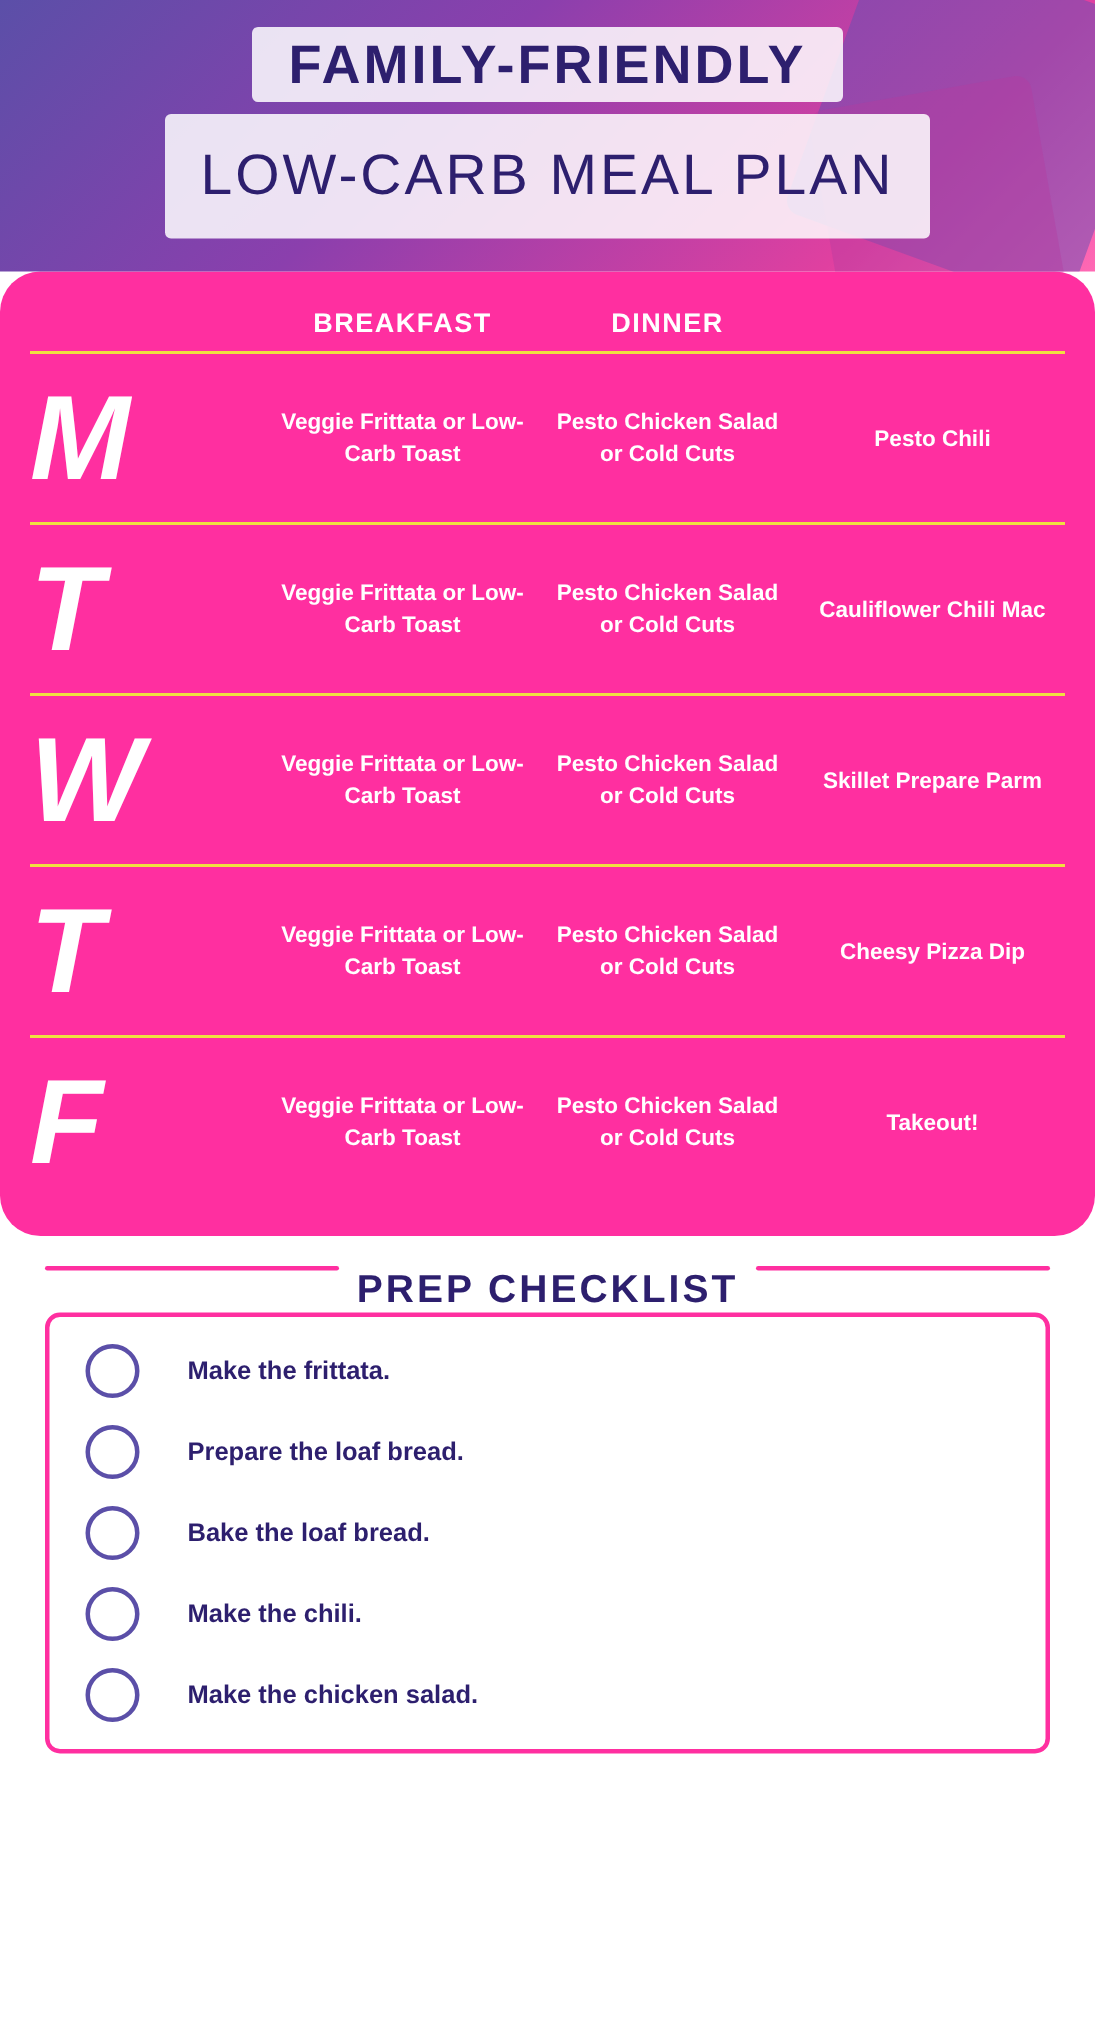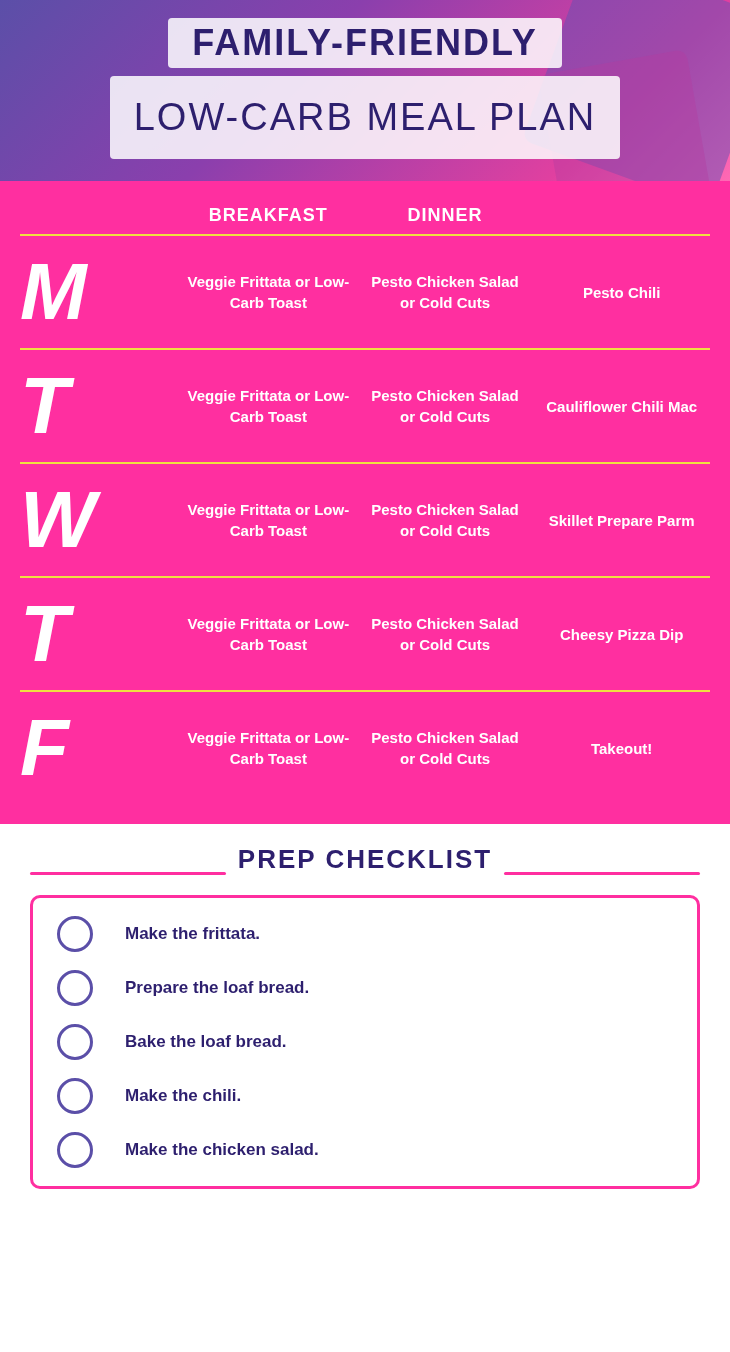--- a/index.html
+++ b/index.html
@@ -62,20 +62,21 @@
       padding: 20px 24px;
       border-radius: 4px;
       position: relative;
       z-index: 1;
     }
 
     
     .meal-plan {
       background: #ff2fa0;
       padding: 10px 20px 20px;
+      border-radius: 27px;
     }
     .meal-plan-header {
       display: grid;
       grid-template-columns: 160px 1fr 1fr 1fr;
       margin-bottom: 0;
     }
     .meal-plan-header-cell {
       color: white;
       font-weight: 900;
       font-size: 18px;
@@ -119,23 +120,22 @@
       line-height: 1.4;
     }
 
     
     .prep-section {
       background: #fff;
       padding: 20px 30px 30px;
     }
     .prep-title-row {
       display: flex;
-      align-items: flex-end;
+      align-items: flex-start;
       justify-content: center;
-      margin-bottom: 20px;
       gap: 12px;
     }
     .prep-line {
       flex: 1;
       height: 3px;
       background: #ff2fa0;
       border-radius: 2px;
     }
     .prep-title {
       font-size: 26px;

